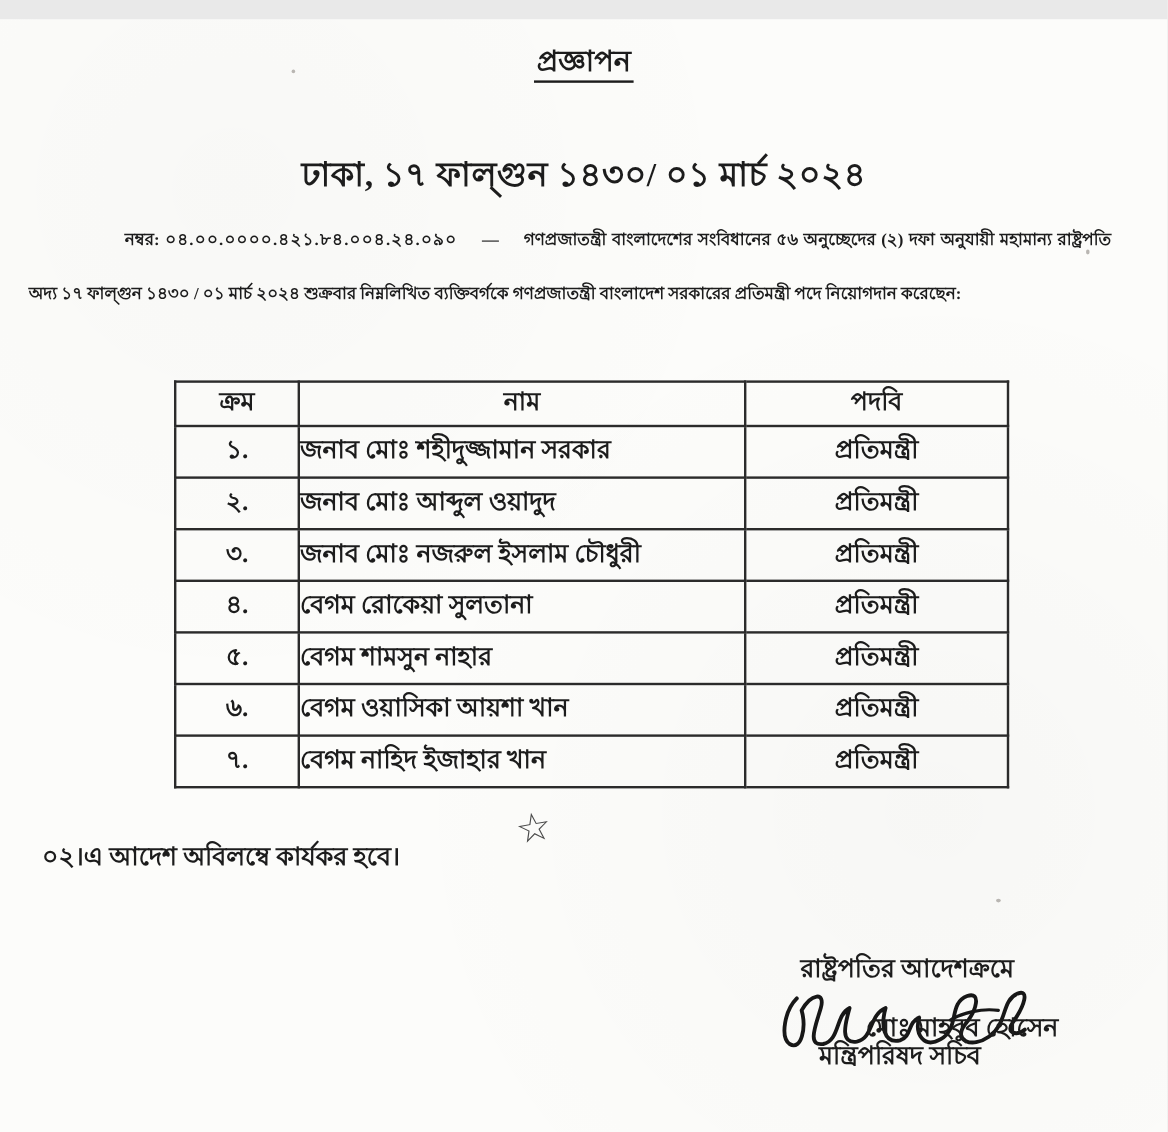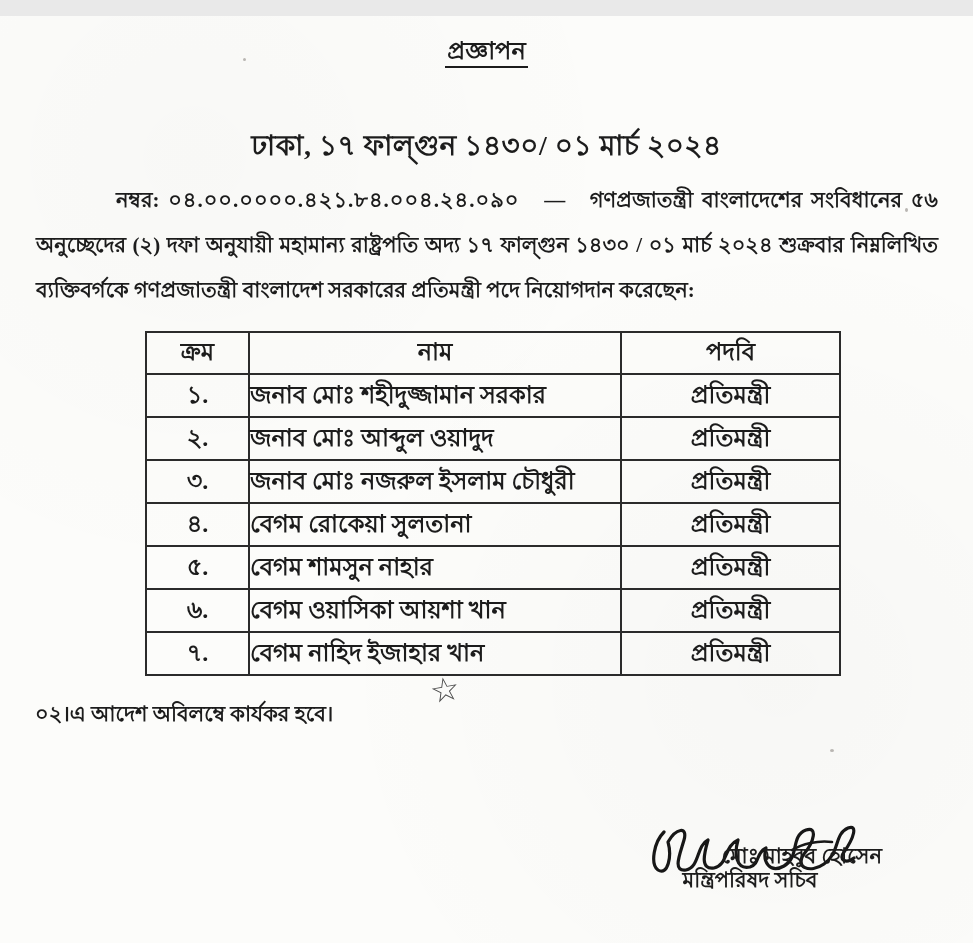--- a/index.html
+++ b/index.html
@@ -18,30 +18,30 @@
   .title{
     position:absolute;top:16px;left:0;right:0;
     text-align:center;font-size:24px;font-weight:700;
   }
   .title .underlined{border-bottom:2.5px solid #1c1c1c;padding:0 2px 2px 2px;}
   .dateline{
     position:absolute;top:108px;left:0;right:0;
     text-align:center;font-size:28px;font-weight:700;letter-spacing:0.5px;
   }
   .para{
-    position:absolute;top:162px;left:36px;width:902px;
-    font-size:21px;font-weight:600;line-height:45px;
+    position:absolute;top:162px;left:24px;width:902px;
+    font-size:14px;font-weight:600;line-height:45px;
     text-align:justify;text-indent:80px;
   }
   .para .num{letter-spacing:1px;}
   .para .dash{margin:0 16px;font-weight:700;}
   table.appt{
-    position:absolute;left:145px;top:315px;width:694px;
+    position:absolute;left:145px;top:301px;width:694px;
     border-collapse:collapse;table-layout:fixed;
-    font-size:24px;font-weight:600;
+    font-size:21px;font-weight:600;
   }
   table.appt th,table.appt td{border:2px solid #2b2b2b;padding:0;}
   table.appt th{height:34px;font-weight:700;text-align:center;}
   table.appt td{height:41px;}
   td.cell-serial{text-align:center;}
   td.cell-name{padding-left:13px;}
   td.cell-desig{text-align:center;}
   .order{
     position:absolute;top:682px;left:35px;
     font-size:21px;font-weight:600;display:flex;
@@ -143,20 +143,21 @@
       </tbody>
   </table>
 
   <div class="star">☆</div>
 
   <div class="order">
     <span>০২।</span>
     <span>এ আদেশ অবিলম্বে কার্যকর হবে।</span>
   </div>
 
+  <div class="closing">রাষ্ট্রপতির আদেশক্রমে</div>
 
   <svg class="sig-svg" width="232" height="70" viewBox="0 0 232 70">
     <path d="M22,12 C12,22 8,44 16,50 C26,56 30,36 26,22 C34,8 46,6 42,20 C38,34 30,52 44,50 C58,47 54,26 66,20 C62,34 58,50 72,48 C86,45 82,26 96,20 C92,34 94,50 108,47 C118,44 114,32 124,28 C120,42 128,54 142,46 C158,37 148,16 164,10 C176,6 172,22 162,34 C152,47 168,54 182,44 C198,33 192,14 206,8 C216,4 212,18 202,32 C196,40 204,44 212,38" fill="none" stroke="#171717" stroke-width="3.2" stroke-linecap="round" stroke-linejoin="round"></path>
     <path d="M150,30 C160,24 176,20 190,22" fill="none" stroke="#171717" stroke-width="2.6" stroke-linecap="round"></path>
   </svg>
 
   <div class="sig-name">মোঃ মাহবুব হোসেন</div>
   <div class="sig-title">মন্ত্রিপরিষদ সচিব</div>
 
   <div class="speck" style="left:830px;top:733px;width:4px;height:3px;"></div>

